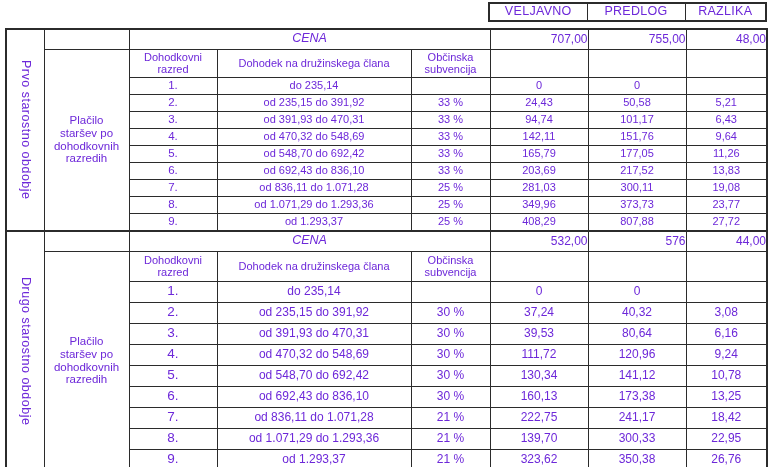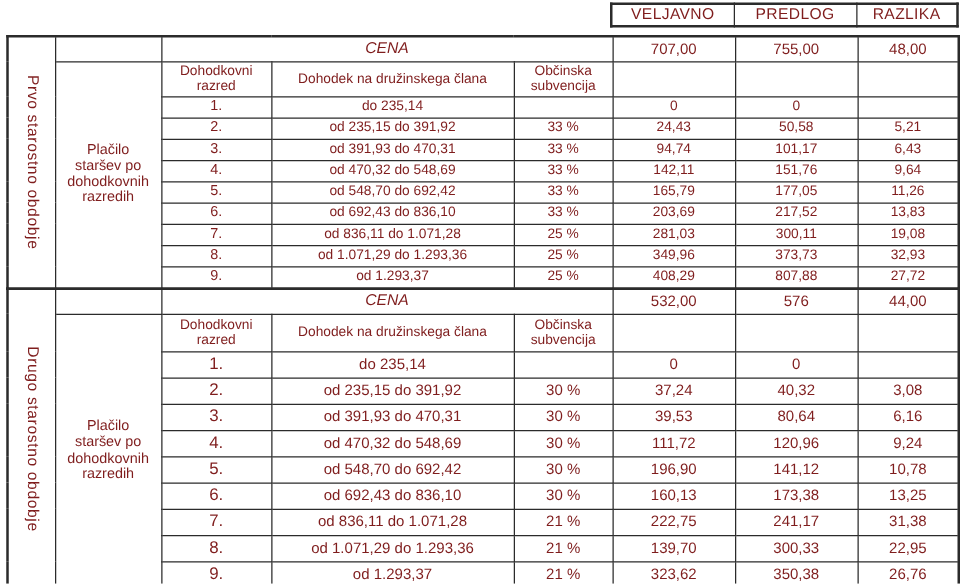--- a/index.html
+++ b/index.html
@@ -2,21 +2,21 @@
 <html><head>
 <meta charset="utf-8">
 <style>
   html, body { margin: 0; padding: 0; background: #ffffff; }
   .page {
     position: relative;
     width: 768px;
     height: 467px;
     background: #ffffff;
     font-family: "Liberation Sans", sans-serif;
-    color: #7f1d1d;
+    color: #6d28d9;
     overflow: hidden;
   }
   table {
     position: absolute;
     border-collapse: collapse;
     table-layout: fixed;
     border: 2px solid #2b2b2b;
   }
   td {
     border: 1px solid #2b2b2b;
@@ -35,21 +35,21 @@
     text-align: center;
     font-size: 12.5px;
     letter-spacing: 0.5px;
     white-space: nowrap;
   }
   
   .phead { font-size: 11.5px; white-space: normal; padding: 0 6px; }
   
   .chead { font-size: 11px; white-space: normal; }
   .cena  { font-size: 12.5px; font-style: italic; }
-  .cenaval { font-size: 12px; }
+  .cenaval { font-size: 12px; text-align: right; }
   .s1 .r-data { font-size: 11px; }
   .s1 .r-data td { height: 16px; }
   .s2 .r-data { font-size: 12px; }
   .s2 .r-data td { height: 20px; }
   .s2 .razred { font-size: 13.5px; }
   .s1 .razred { font-size: 11.5px; }
 </style>
 </head>
 <body>
 
@@ -154,21 +154,21 @@
       <td>281,03</td>
       <td>300,11</td>
       <td>19,08</td>
     </tr>
     <tr class="r-data">
       <td class="razred">8.</td>
       <td>od 1.071,29 do 1.293,36</td>
       <td>25 %</td>
       <td>349,96</td>
       <td>373,73</td>
-      <td>32,93</td>
+      <td>23,77</td>
     </tr>
     <tr class="r-data">
       <td class="razred">9.</td>
       <td>od 1.293,37</td>
       <td>25 %</td>
       <td>408,29</td>
       <td>807,88</td>
       <td>27,72</td>
     </tr>
   </tbody>
@@ -232,39 +232,39 @@
       <td>od 470,32 do 548,69</td>
       <td>30 %</td>
       <td>111,72</td>
       <td>120,96</td>
       <td>9,24</td>
     </tr>
     <tr class="r-data">
       <td class="razred">5.</td>
       <td>od 548,70 do 692,42</td>
       <td>30 %</td>
-      <td>196,90</td>
+      <td>130,34</td>
       <td>141,12</td>
       <td>10,78</td>
     </tr>
     <tr class="r-data">
       <td class="razred">6.</td>
       <td>od 692,43 do 836,10</td>
       <td>30 %</td>
       <td>160,13</td>
       <td>173,38</td>
       <td>13,25</td>
     </tr>
     <tr class="r-data">
       <td class="razred">7.</td>
       <td>od 836,11 do 1.071,28</td>
       <td>21 %</td>
       <td>222,75</td>
       <td>241,17</td>
-      <td>31,38</td>
+      <td>18,42</td>
     </tr>
     <tr class="r-data">
       <td class="razred">8.</td>
       <td>od 1.071,29 do 1.293,36</td>
       <td>21 %</td>
       <td>139,70</td>
       <td>300,33</td>
       <td>22,95</td>
     </tr>
     <tr class="r-data">

